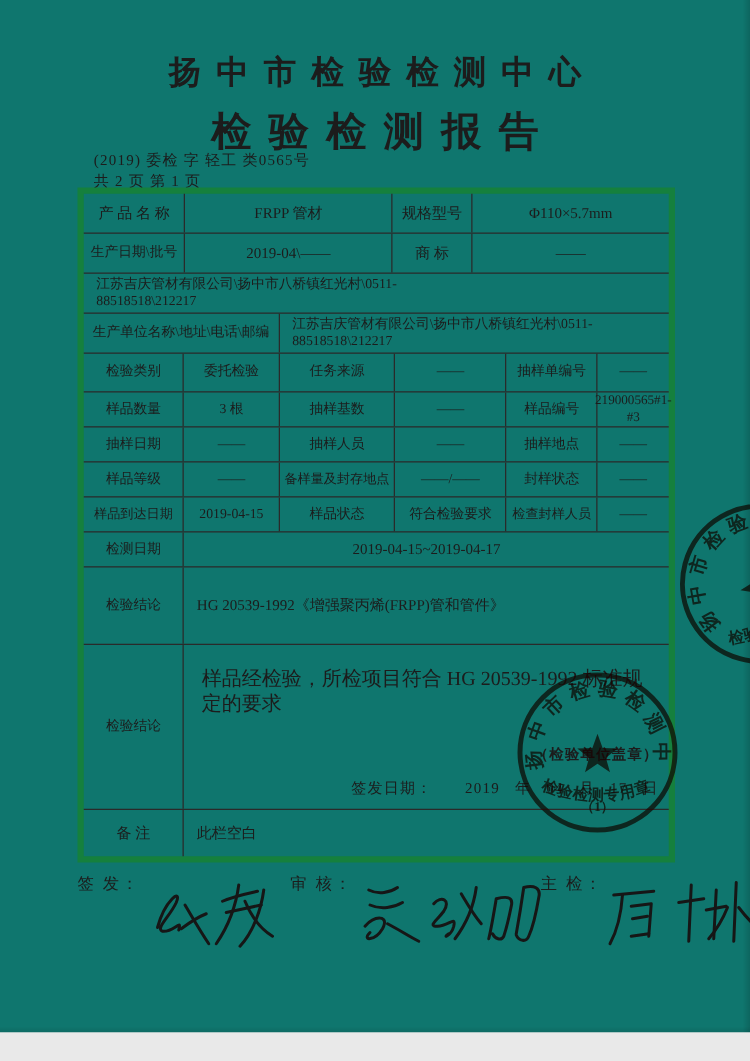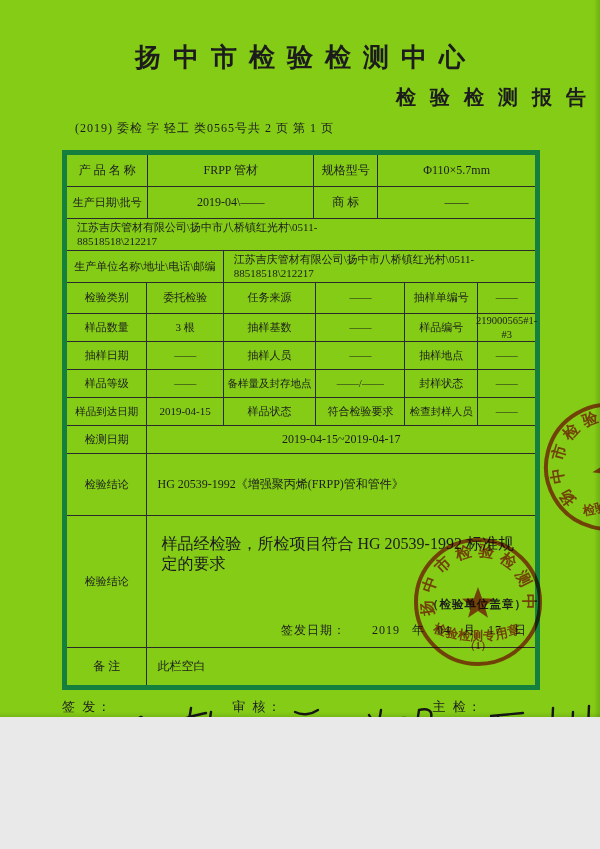--- a/index.html
+++ b/index.html
@@ -1,32 +1,32 @@
 <!DOCTYPE html>
 <html><head>
 <meta charset="utf-8">
 <style>
   html,body{margin:0;padding:0;background:#e9e9e9;}
   .page{
-    position:relative;width:600px;height:717px;margin:0 auto;
-    background:#84cc16;overflow:hidden;
+    position:relative;width:600px;height:826px;margin:0 auto;
+    background:#0f766e;overflow:hidden;
     font-family:"Liberation Serif","DejaVu Serif",serif;
     color:#1c1c1c;
   }
   .scan-edge-right{position:absolute;top:0;right:0;width:6px;height:100%;
     background:linear-gradient(to right,rgba(0,0,0,0),rgba(0,0,0,.14));}
   .scan-edge-bottom{position:absolute;left:0;bottom:0;width:100%;height:5px;
     background:linear-gradient(to bottom,rgba(0,0,0,0),rgba(0,0,0,.10));}
 
   .org-title{position:absolute;top:40px;left:0;width:100%;text-align:center;
     font-size:26px;font-weight:bold;letter-spacing:12px;text-indent:12px;}
-  .doc-title{position:absolute;top:84px;left:0;width:100%;text-align:right;
-    font-size:20px;font-weight:bold;letter-spacing:14px;text-indent:14px;}
+  .doc-title{position:absolute;top:84px;left:0;width:100%;text-align:center;
+    font-size:32px;font-weight:bold;letter-spacing:14px;text-indent:14px;}
   .meta-row{position:absolute;top:120px;left:75px;width:465px;display:flex;
-    font-size:12px;letter-spacing:1px;}
+    justify-content:space-between;font-size:12px;letter-spacing:1px;flex-direction:column;}
 
   .rtable{position:absolute;left:62px;top:150px;width:478px;
     border:5px solid #15803d;box-sizing:border-box;background:transparent;}
   .trow{display:flex;border-bottom:1.5px solid #2a2a2a;box-sizing:border-box;align-items:stretch;}
   .trow.last{border-bottom:none;}
   .tcell{border-right:1.5px solid #2a2a2a;box-sizing:border-box;
     display:flex;align-items:center;justify-content:center;text-align:center;
     font-size:12px;padding:1px 3px;line-height:1.25;}
   .tcell.end{border-right:none;}
   .tcell.left{justify-content:flex-start;text-align:left;padding-left:10px;}

